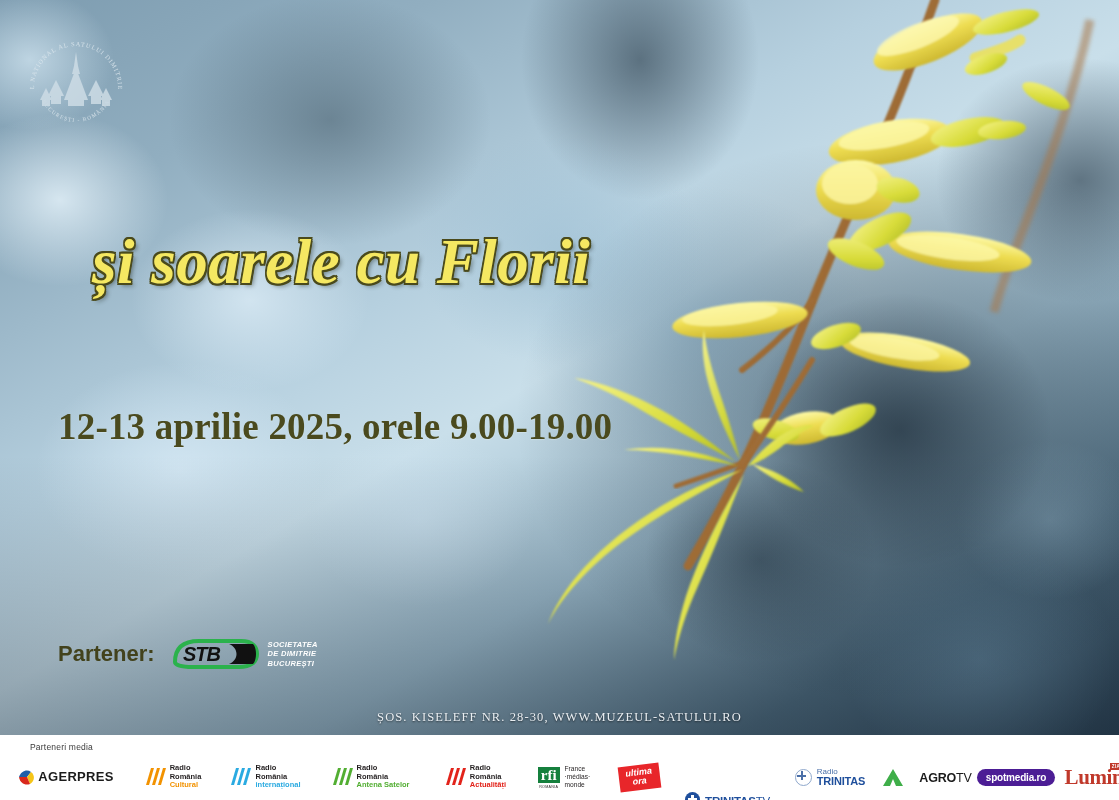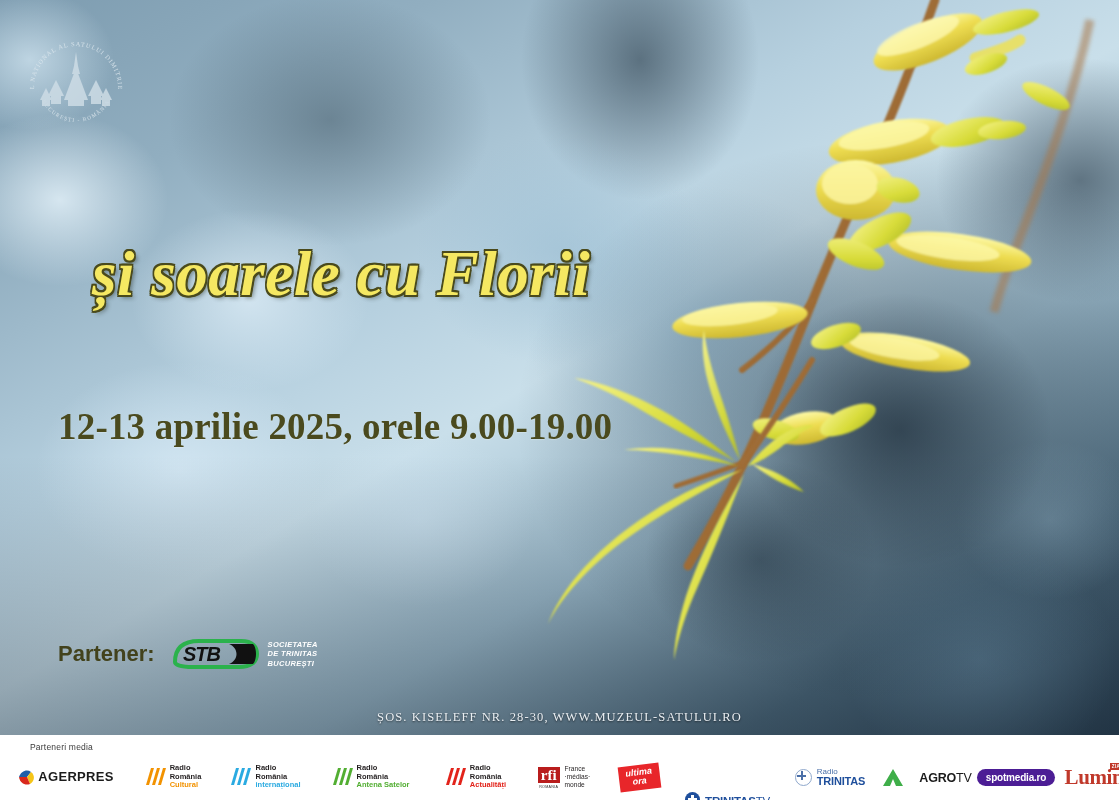--- a/index.html
+++ b/index.html
@@ -75,21 +75,21 @@
     color:#f5e862;
     letter-spacing:.5px;
     text-shadow:
       -1.6px -1.6px 0 #4a4a1c, 1.6px -1.6px 0 #4a4a1c,
       -1.6px  1.6px 0 #4a4a1c, 1.6px  1.6px 0 #4a4a1c,
       -1.6px 0 0 #4a4a1c, 1.6px 0 0 #4a4a1c,
       0 -1.6px 0 #4a4a1c, 0 1.6px 0 #4a4a1c,
       3px 3px 4px rgba(30,40,30,.45);
   }
   .title-line.l1{ padding-left:14px; }
-  .title-line.l2{ padding-left:30px; margin-top:14px; }
+  .title-line.l2{ padding-left:30px; margin-top:2px; }
 
   .date-line{
     position:absolute;
     left:58px; top:405px;
     font-family:"Liberation Serif", serif;
     font-weight:bold;
     font-size:37px;
     color:#4a4a1e;
     letter-spacing:.2px;
     text-shadow:0 1px 1px rgba(255,255,255,.25);
@@ -155,21 +155,21 @@
   }
 
   
   .lg-txt{ font-family:"Liberation Sans", sans-serif; font-weight:bold; line-height:1.05; }
   .rr-bars{ display:inline-block; width:22px; height:17px; margin-right:4px; }
   .rr-wrap{ display:flex; align-items:center; }
   .rr-name{ font-family:"Liberation Sans", sans-serif; font-weight:bold; font-size:7.5px; color:#231f20; line-height:1.12; }
   .rr-sub{ font-family:"Liberation Sans", sans-serif; font-weight:bold; font-size:7.5px; line-height:1.12; }
 
   .agerpres-txt{ font-size:13px; font-weight:bold; color:#1b1b1b; letter-spacing:.3px; }
-  .rfi-box{ background:#b91c1c; color:#fff; font-weight:bold; font-size:15px; padding:0 3px; font-family:"Liberation Serif", serif; }
+  .rfi-box{ background:#15803d; color:#fff; font-weight:bold; font-size:15px; padding:0 3px; font-family:"Liberation Serif", serif; }
   .rfi-sub{ font-family:"Liberation Sans", sans-serif; font-size:6.6px; color:#231f20; line-height:1.25; }
   .rfi-ro{ font-family:"Liberation Sans", sans-serif; font-size:3.6px; color:#231f20; letter-spacing:.3px; }
   .ultima{
     background:#e8262a; color:#fff;
     transform:rotate(-7deg);
     padding:3px 7px 4px 7px;
     text-align:center;
   }
   .ultima b{ display:block; font-family:"Liberation Sans", sans-serif; font-style:italic; font-weight:bold; font-size:9px; line-height:1; }
   .trinitas-tv{ display:flex; align-items:center; gap:5px;margin-top:45px; }
@@ -355,21 +355,21 @@
   <div class="partner-row">
     <span class="partner-label">Partener:</span>
     <span class="stb-logo">
       <svg width="92" height="36" viewBox="0 0 92 36">
         <path d="M6,26 C6,10 16,5 30,5 L72,5 C84,5 88,11 88,18 C88,26 82,31 70,31 L24,31 C12,31 6,29 6,26 Z" fill="none" stroke="#2bb24c" stroke-width="4"></path>
         <text x="14" y="25" font-family="Liberation Sans, sans-serif" font-size="20" font-weight="bold" font-style="italic" fill="#111" letter-spacing="-1">STB</text>
         <path d="M60,8 L84,8 C88,12 88,24 84,28 L60,28 C70,24 70,12 60,8 Z" fill="#111"></path>
       </svg>
       <span style="line-height:1.25">
         <span style="display:block;font-family:'Liberation Sans',sans-serif;font-weight:bold;font-style:italic;font-size:7.5px;color:#fff;letter-spacing:.3px">SOCIETATEA</span>
-        <span style="display:block;font-family:'Liberation Sans',sans-serif;font-weight:bold;font-style:italic;font-size:7.5px;color:#fff;letter-spacing:.3px">DE TRINITAS</span>
+        <span style="display:block;font-family:'Liberation Sans',sans-serif;font-weight:bold;font-style:italic;font-size:7.5px;color:#fff;letter-spacing:.3px">DE DIMITRIE</span>
         <span style="display:block;font-family:'Liberation Sans',sans-serif;font-weight:bold;font-style:italic;font-size:7.5px;color:#fff;letter-spacing:.3px">BUCUREȘTI</span>
       </span>
     </span>
   </div>
 
   <div class="address">ȘOS. KISELEFF NR. 28-30, WWW.MUZEUL-SATULUI.RO</div>
 
   <div class="media-bar">
     <div class="media-bar-title">Parteneri media</div>
     <div class="logos">

